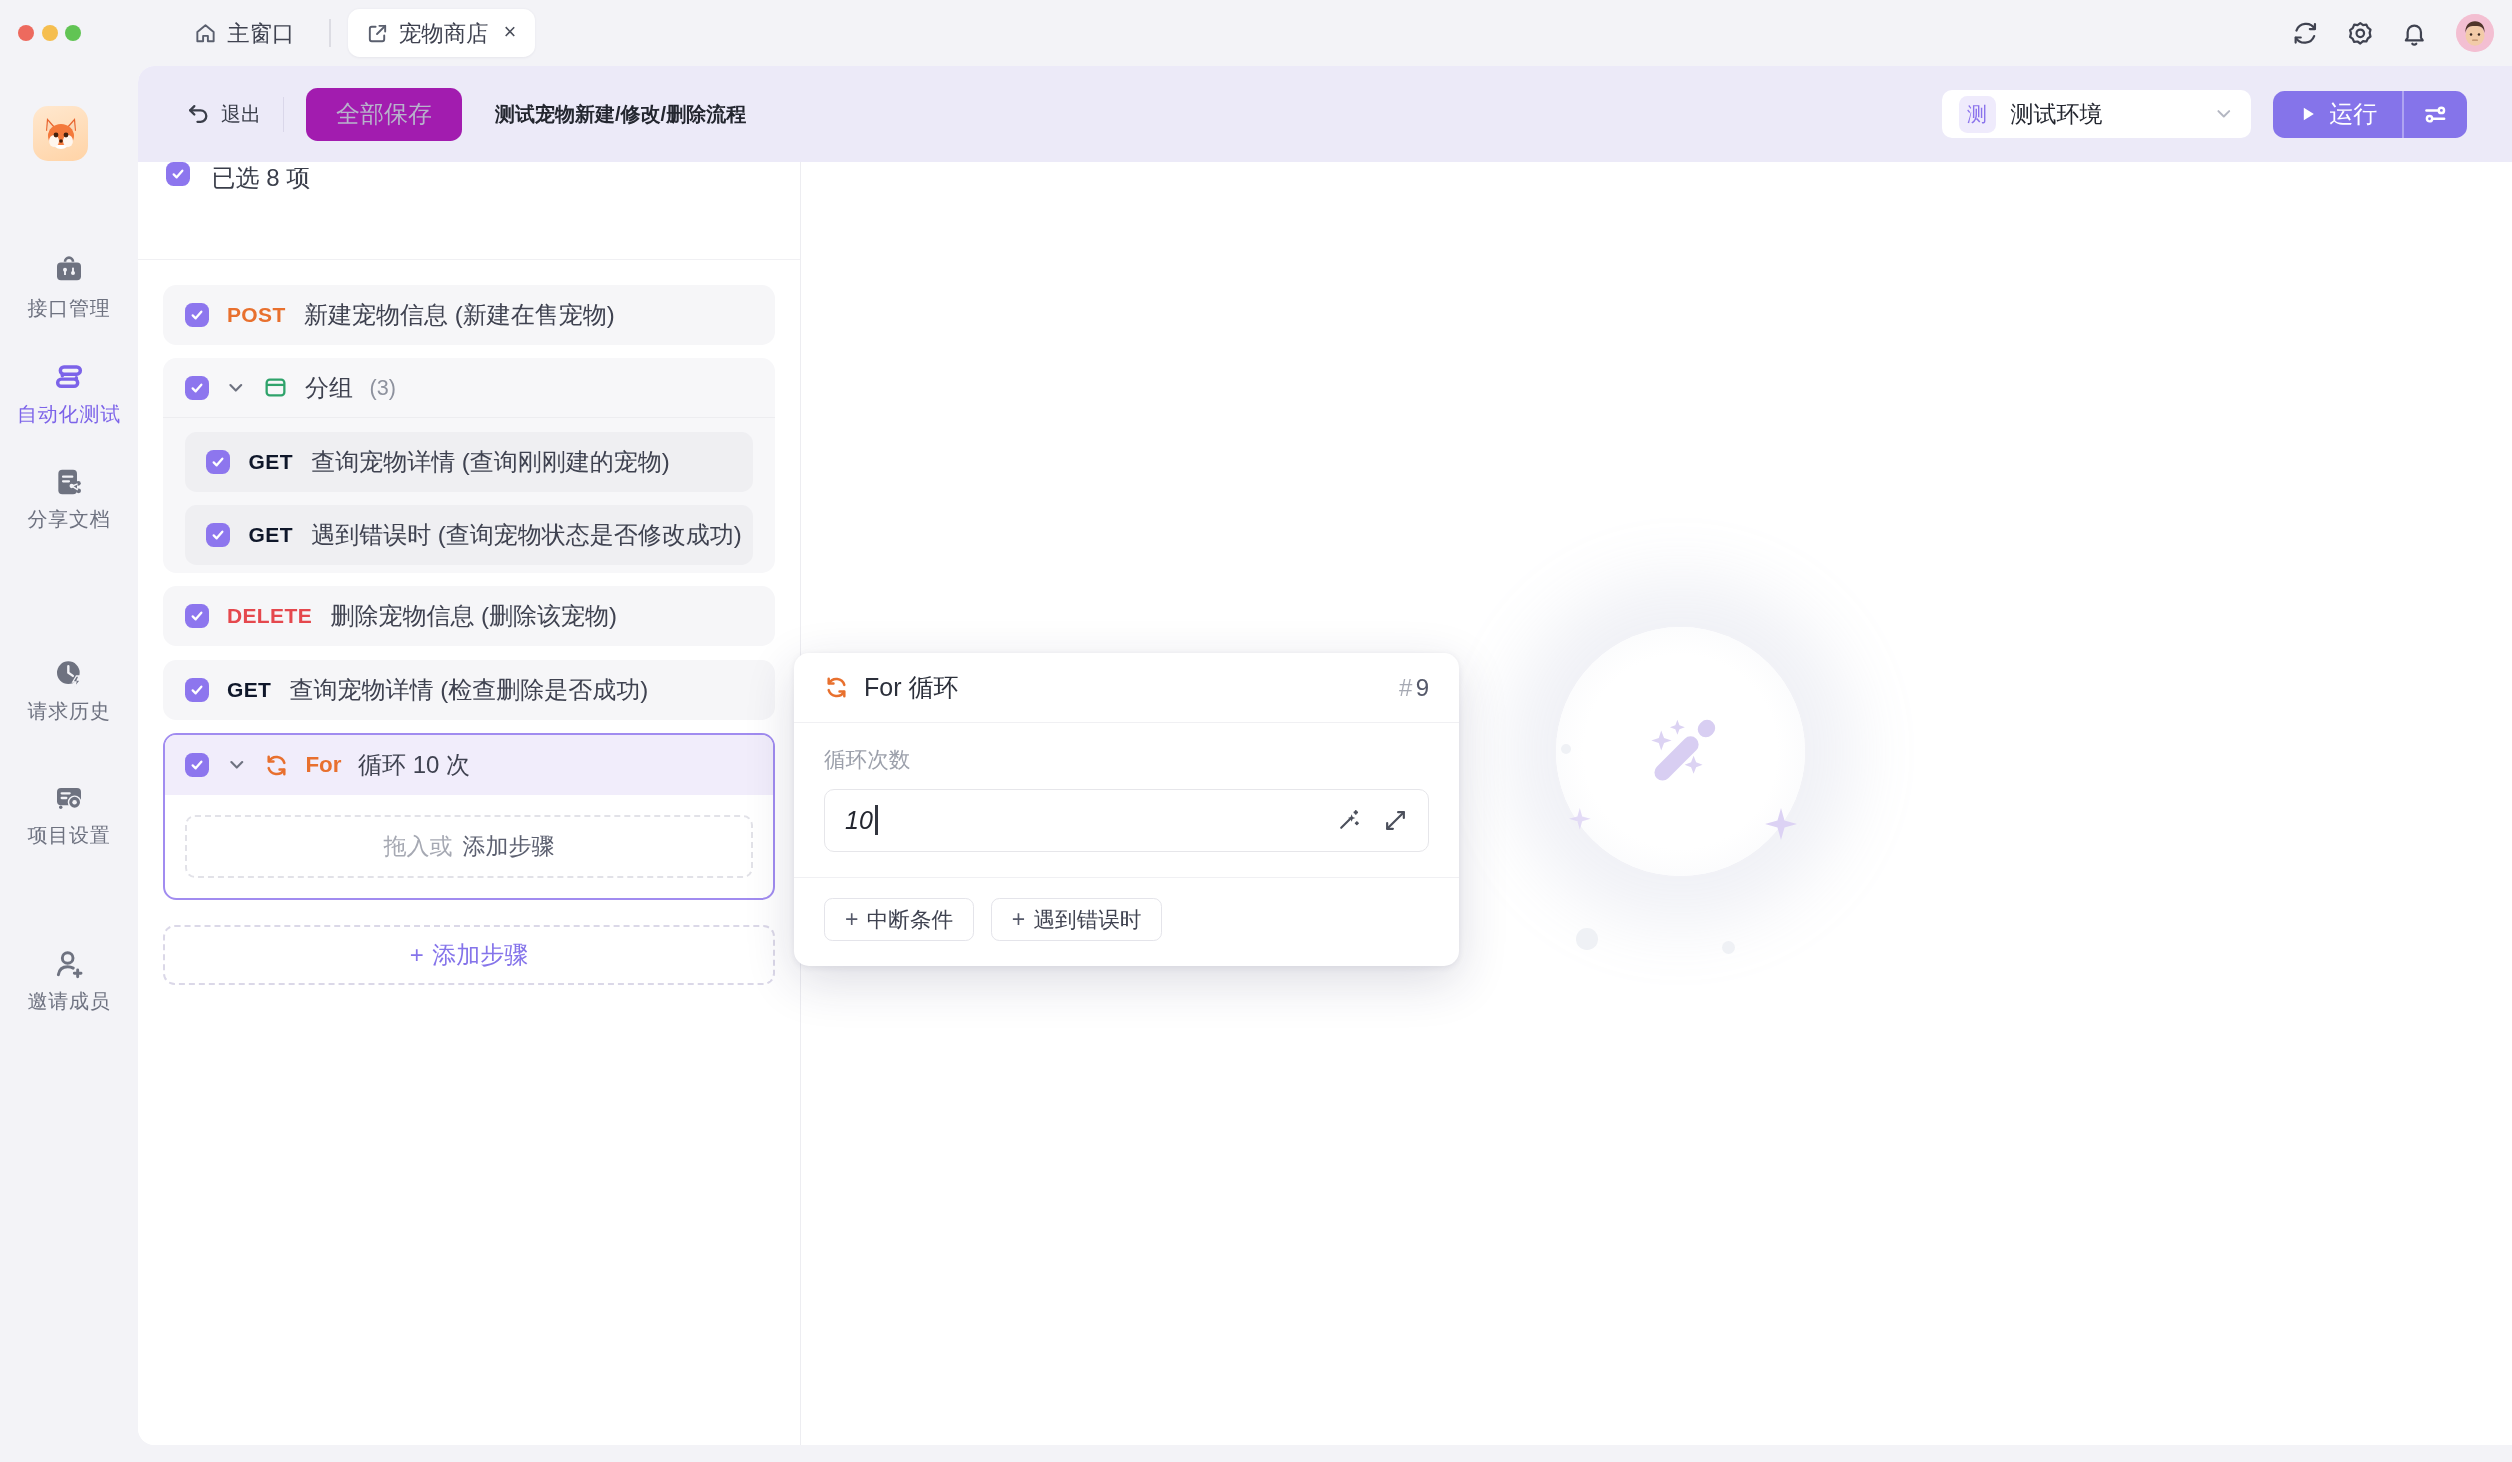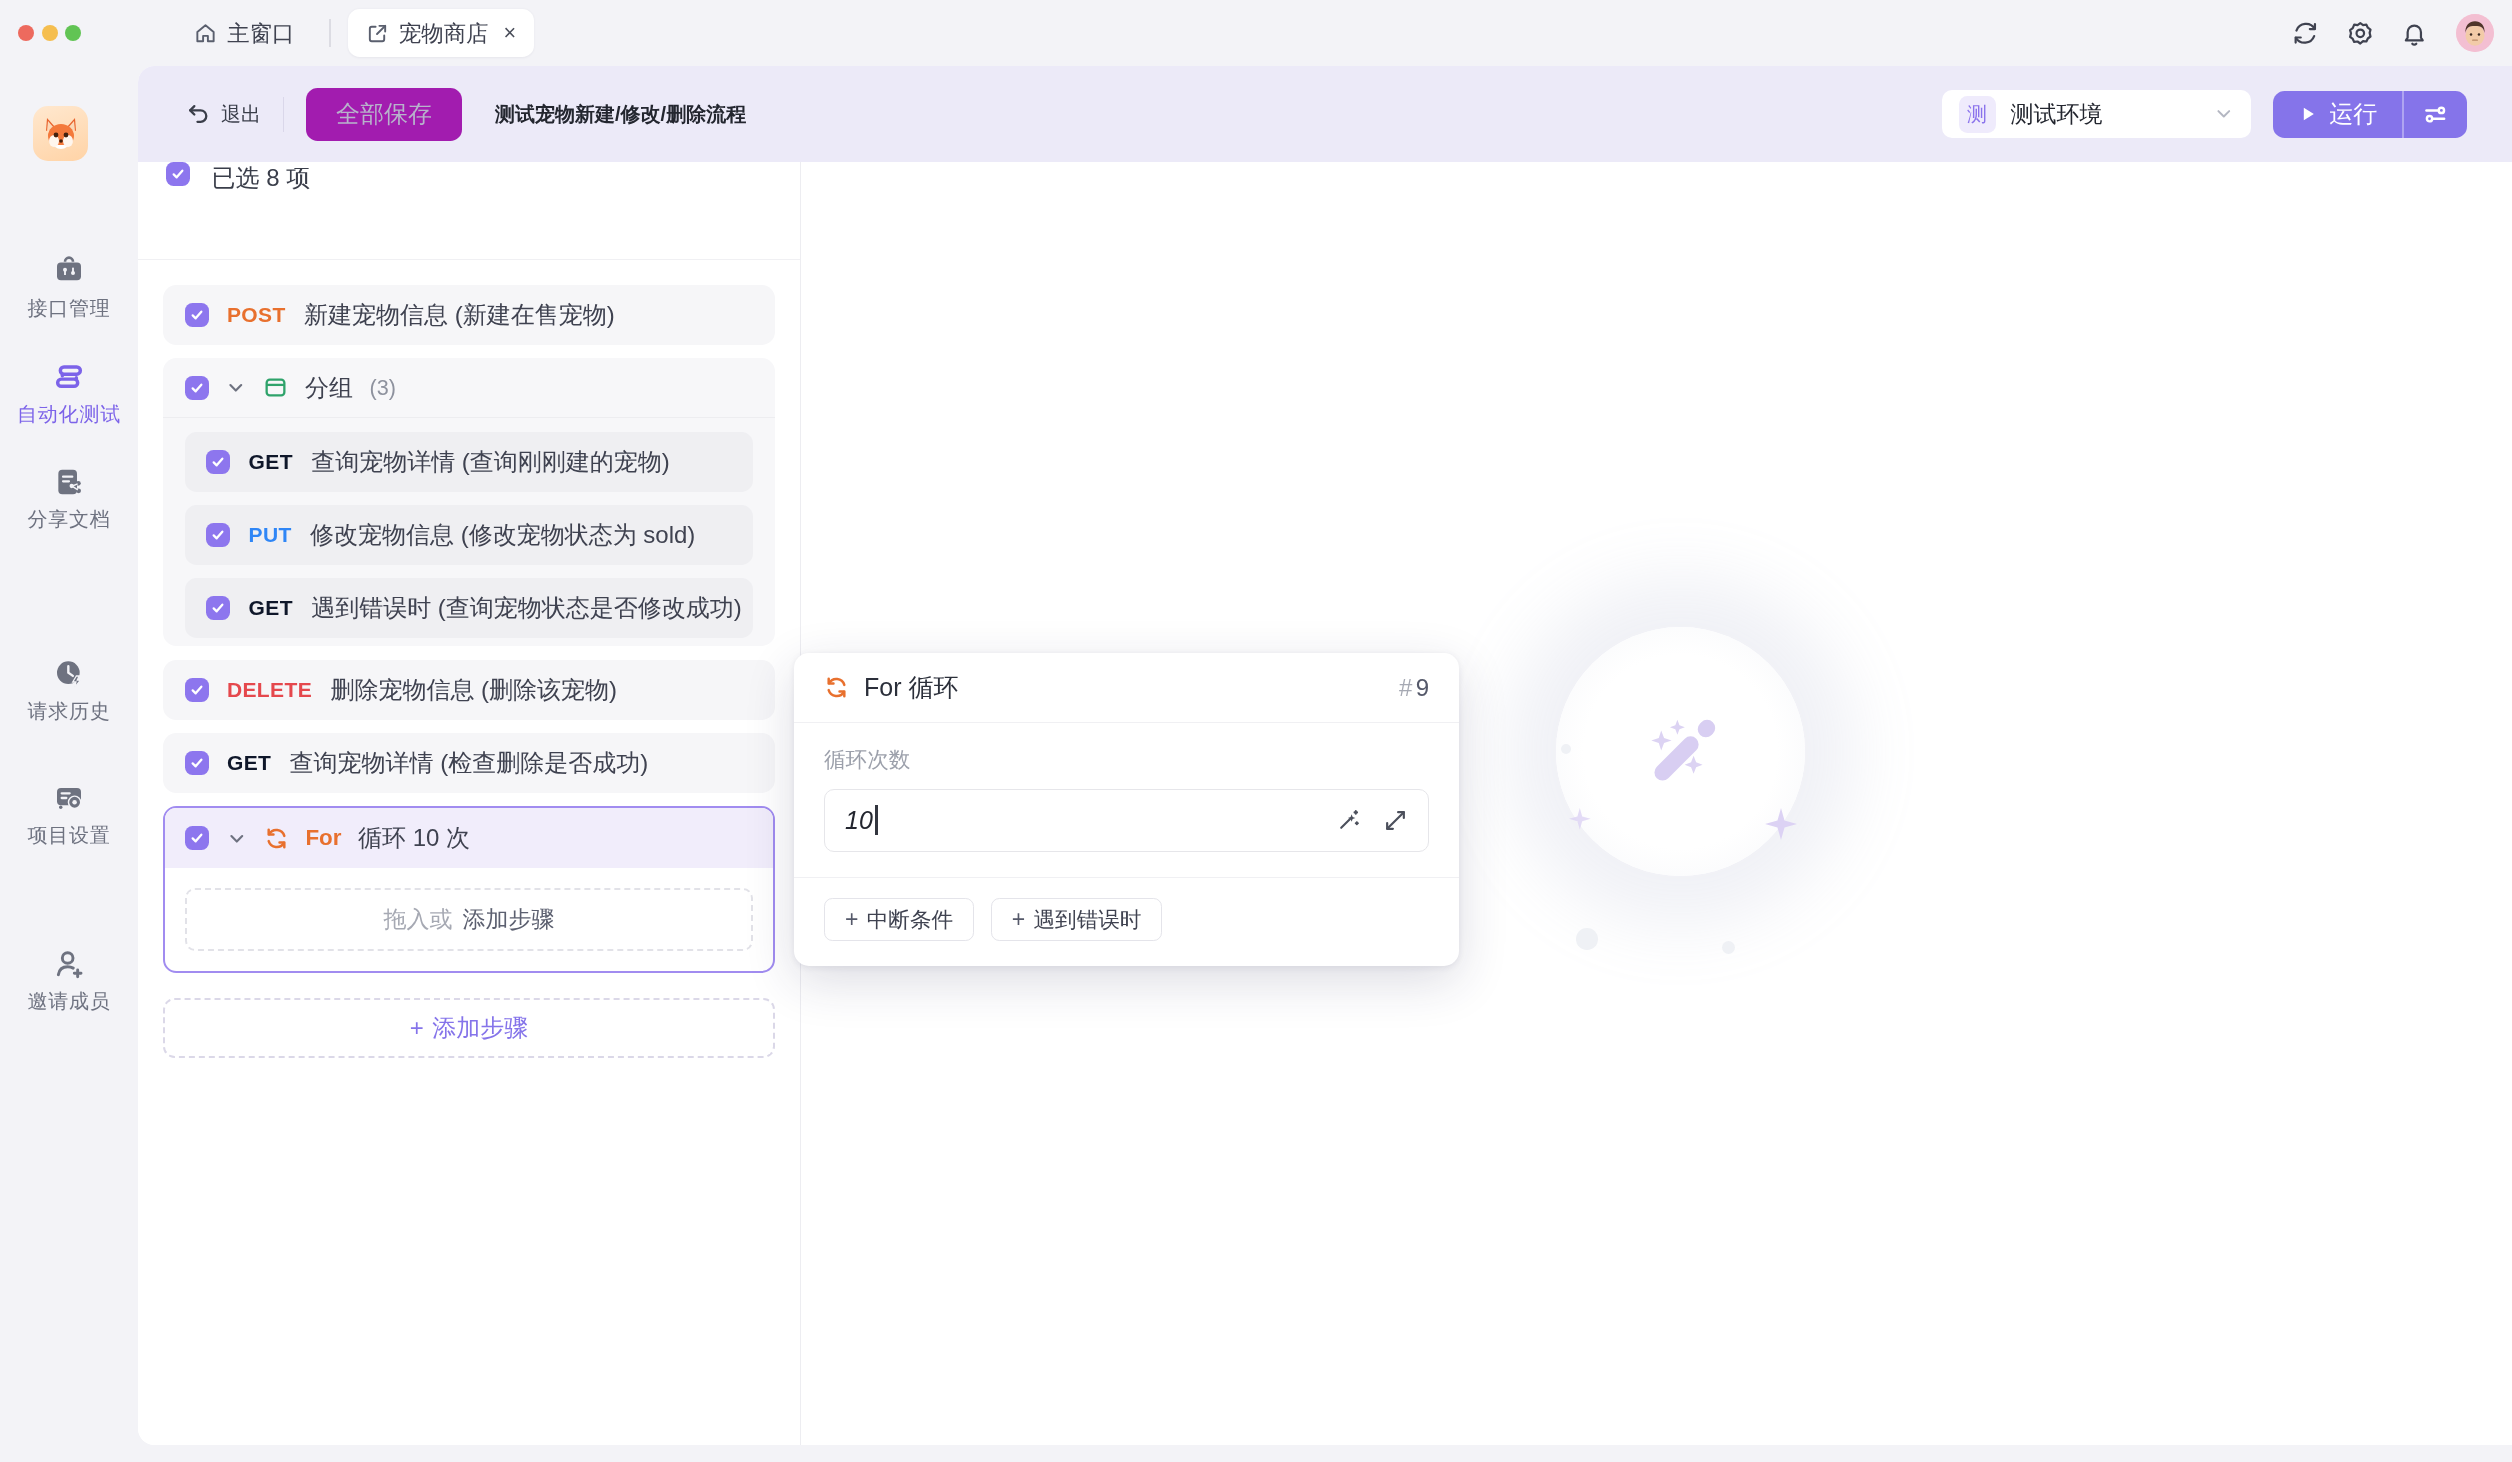--- a/index.html
+++ b/index.html
@@ -7,21 +7,21 @@
   body { font-family:"Liberation Sans","DejaVu Sans",sans-serif; background:#F3F3F7; color:#3F4250; }
   #app { position:relative; width:2512px; height:1462px; background:#F3F3F7; }
 
   
   .topbar { position:absolute; left:0; top:0; width:100%; height:66px; display:flex; align-items:center; }
   .traffic { position:absolute; left:18.3px; top:0; height:66px; display:flex; align-items:center; gap:7.5px; }
   .light { width:16px; height:16px; border-radius:50%; }
   .light.red{ background:#ED6A5E; } .light.yellow{ background:#F5BE4F; } .light.green{ background:#61C454; }
   .tabs { position:absolute; left:176px; top:0; height:66px; display:flex; align-items:center; gap:11.6px; }
   .tab { display:flex; align-items:center; gap:10px; height:48px; padding:0 18.3px; border-radius:11.6px; font-size:22.4px; color:#3F4250; }
-  .tab.active { background:#FFFFFF; box-shadow:0 0.8px 2.5px rgba(30,30,60,.06); }
+  .tab.active { background:#FFFFFF; box-shadow:0 0.8px 2.5px rgba(30,30,60,.06);font-family:Liberation Mono, monospace; }
   .tab .ticon { width:23px; height:23px; color:#5A5F6E; }
   .tab-sep { width:1.7px; height:28px; background:#DCDCE3; margin:0 5px; }
   .tab .close { font-size:21.6px; color:#4A4E5A; margin-left:5px; }
   .top-actions { position:absolute; right:18.3px; top:0; height:66px; display:flex; align-items:center; gap:28px; }
   .top-actions .aicon { width:26.6px; height:26.6px; color:#3F4250; }
   .avatar { width:38px; height:38px; border-radius:50%; background:#F6C8D8; overflow:hidden; display:flex; align-items:flex-end; justify-content:center; }
 
   
   .sidebar { position:absolute; left:0; top:66px; width:138px; bottom:0; }
   .logo { position:absolute; left:33px; top:40px; width:55px; height:55px; border-radius:15px;
@@ -369,29 +369,20 @@
               </span>
             <span class="method m-get">GET</span>
             <span class="stitle">查询宠物详情 (查询刚刚建的宠物)</span>
           </div>
           <div class="srow">
             <span class="checkbox">
                 <svg viewBox="0 0 24 24" fill="none" stroke="#fff" stroke-width="3.4" stroke-linecap="round" stroke-linejoin="round">
                   <path d="m5.5 12.5 4.5 4.5 8.5-10"></path>
                 </svg>
               </span>
-            <span class="method m-put">PUT</span>
-            <span class="stitle">修改宠物信息 (修改宠物状态为 sold)</span>
-          </div>
-          <div class="srow">
-            <span class="checkbox">
-                <svg viewBox="0 0 24 24" fill="none" stroke="#fff" stroke-width="3.4" stroke-linecap="round" stroke-linejoin="round">
-                  <path d="m5.5 12.5 4.5 4.5 8.5-10"></path>
-                </svg>
-              </span>
             <span class="method m-get">GET</span>
             <span class="stitle">遇到错误时 (查询宠物状态是否修改成功)</span>
           </div>
         </div>
 
         <div class="srow">
           <span class="checkbox">
               <svg viewBox="0 0 24 24" fill="none" stroke="#fff" stroke-width="3.4" stroke-linecap="round" stroke-linejoin="round">
                 <path d="m5.5 12.5 4.5 4.5 8.5-10"></path>
               </svg>

